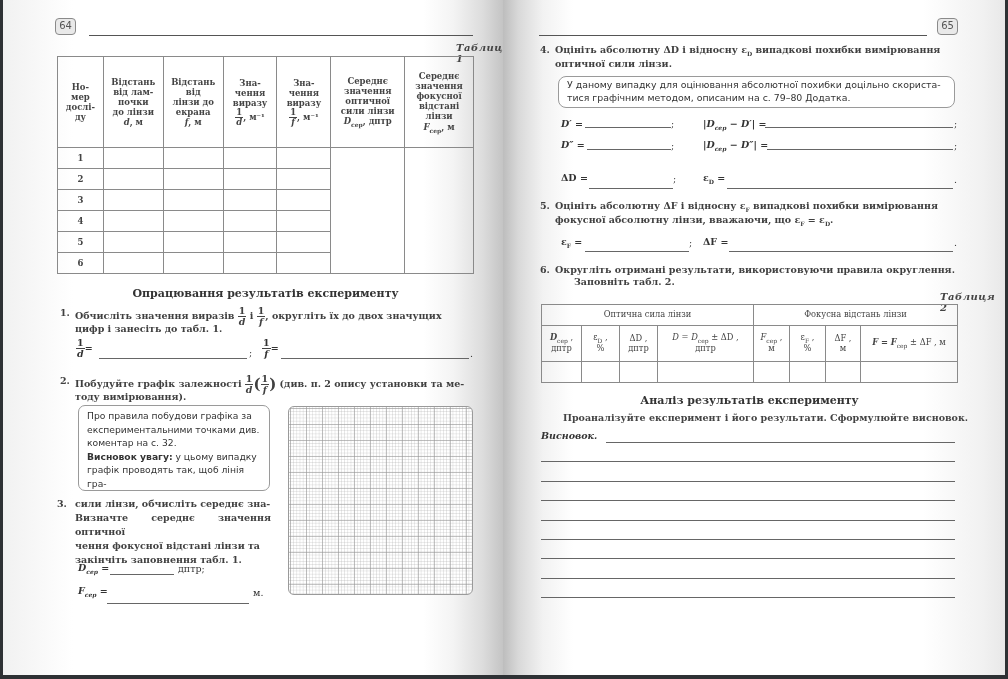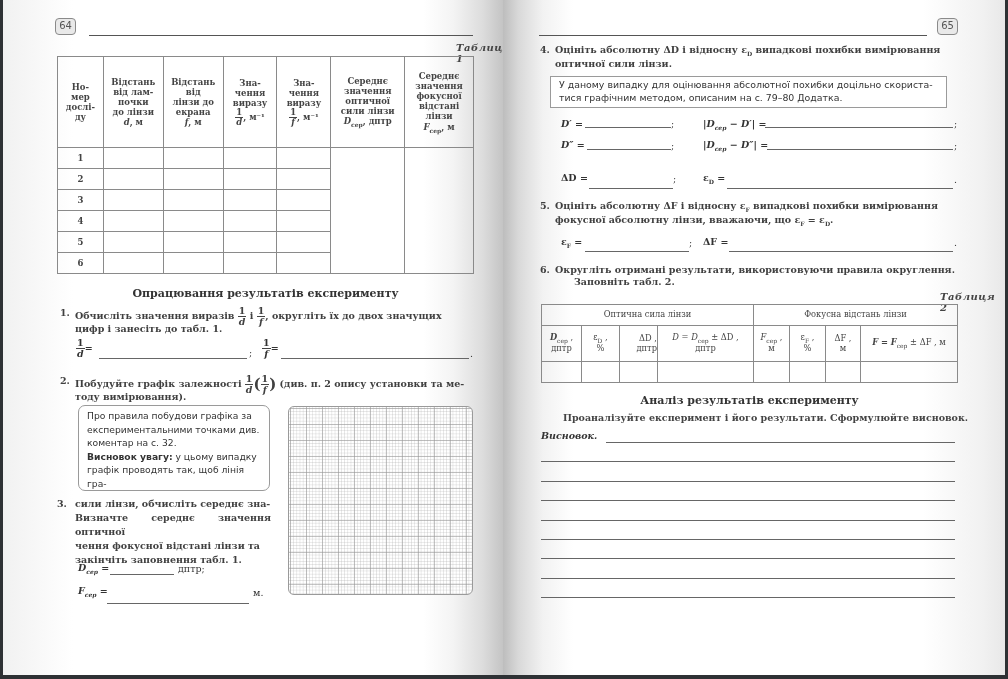--- a/index.html
+++ b/index.html
@@ -207,21 +207,21 @@
   <div class="page right">
     <div class="hrule" style="left:36px; top:35px; width:388px;"></div>
     <div class="page-num" style="left:434px; top:18px;">65</div>
 
     <div class="para" style="left:52px; top:43px; width:400px;">
       <span class="num">4.</span>
       <span>Оцініть абсолютну ΔD і відносну ε</span><sub>D</sub><span> випадкові похибки вимірювання</span>
     </div>
     <div class="para" style="left:52px; top:57px; width:400px;">оптичної сили лінзи.</div>
 
-    <div class="note" style="left:47px; top:76px; width:397px; height:32px; padding:2px 8px; font-size:9.4px; line-height:12.5px; border-radius:0;">
+    <div class="note" style="left:55px; top:76px; width:397px; height:32px; padding:2px 8px; font-size:9.4px; line-height:12.5px; border-radius:8px;">
       <div>У даному випадку для оцінювання абсолютної похибки доцільно скориста-</div>
       <div>тися графічним методом, описаним на с. 79–80 Додатка.</div>
     </div>
 
     <div class="lbl" style="left:58px; top:118px;">D′ =</div>
     <div class="line" style="left:82px; top:127px; width:86px;"></div>
     <div class="txt" style="left:168px; top:118px;">;</div>
     <div class="lbl" style="left:200px; top:118px;"><span>|D</span><sub>сер</sub><span> − D′| =</span></div>
     <div class="line" style="left:262px; top:127px; width:188px;"></div>
     <div class="txt" style="left:451px; top:118px;">;</div>
@@ -264,21 +264,21 @@
 
     <table style="left:38px; top:304px; width:417px; font-size:8.3px;">
       <tbody>
           <tr style="height:21px;">
         <th colspan="4">Оптична сила лінзи</th>
         <th colspan="4">Фокусна відстань лінзи</th>
       </tr>
       <tr style="height:36px;">
         <th style="width:40px;"><i class="bold">D</i><sub>сер</sub><span> ,</span><br><span>дптр</span></th>
         <th style="width:38px;"><span>ε</span><sub>D</sub><span> ,</span><br><span>%</span></th>
-        <th style="width:38px;text-align:right;"><span>ΔD</span><span> ,</span><br><span>дптр</span></th>
+        <th style="width:38px;"><span>ΔD</span><span> ,</span><br><span>дптр</span></th>
         <th style="width:96px;"><i>D = D</i><sub>сер</sub><span> ± ΔD ,</span><br><span>дптр</span></th>
         <th style="width:36px;"><i>F</i><sub>сер</sub><span> ,</span><br><span>м</span></th>
         <th style="width:36px;"><span>ε</span><sub>F</sub><span> ,</span><br><span>%</span></th>
         <th style="width:35px;"><span>ΔF</span><span> ,</span><br><span>м</span></th>
         <th><i class="bold">F = F</i><sub>сер</sub><span> ± ΔF , м</span></th>
       </tr>
       <tr style="height:21px;">
         <td></td>
         <td></td>
         <td></td>

